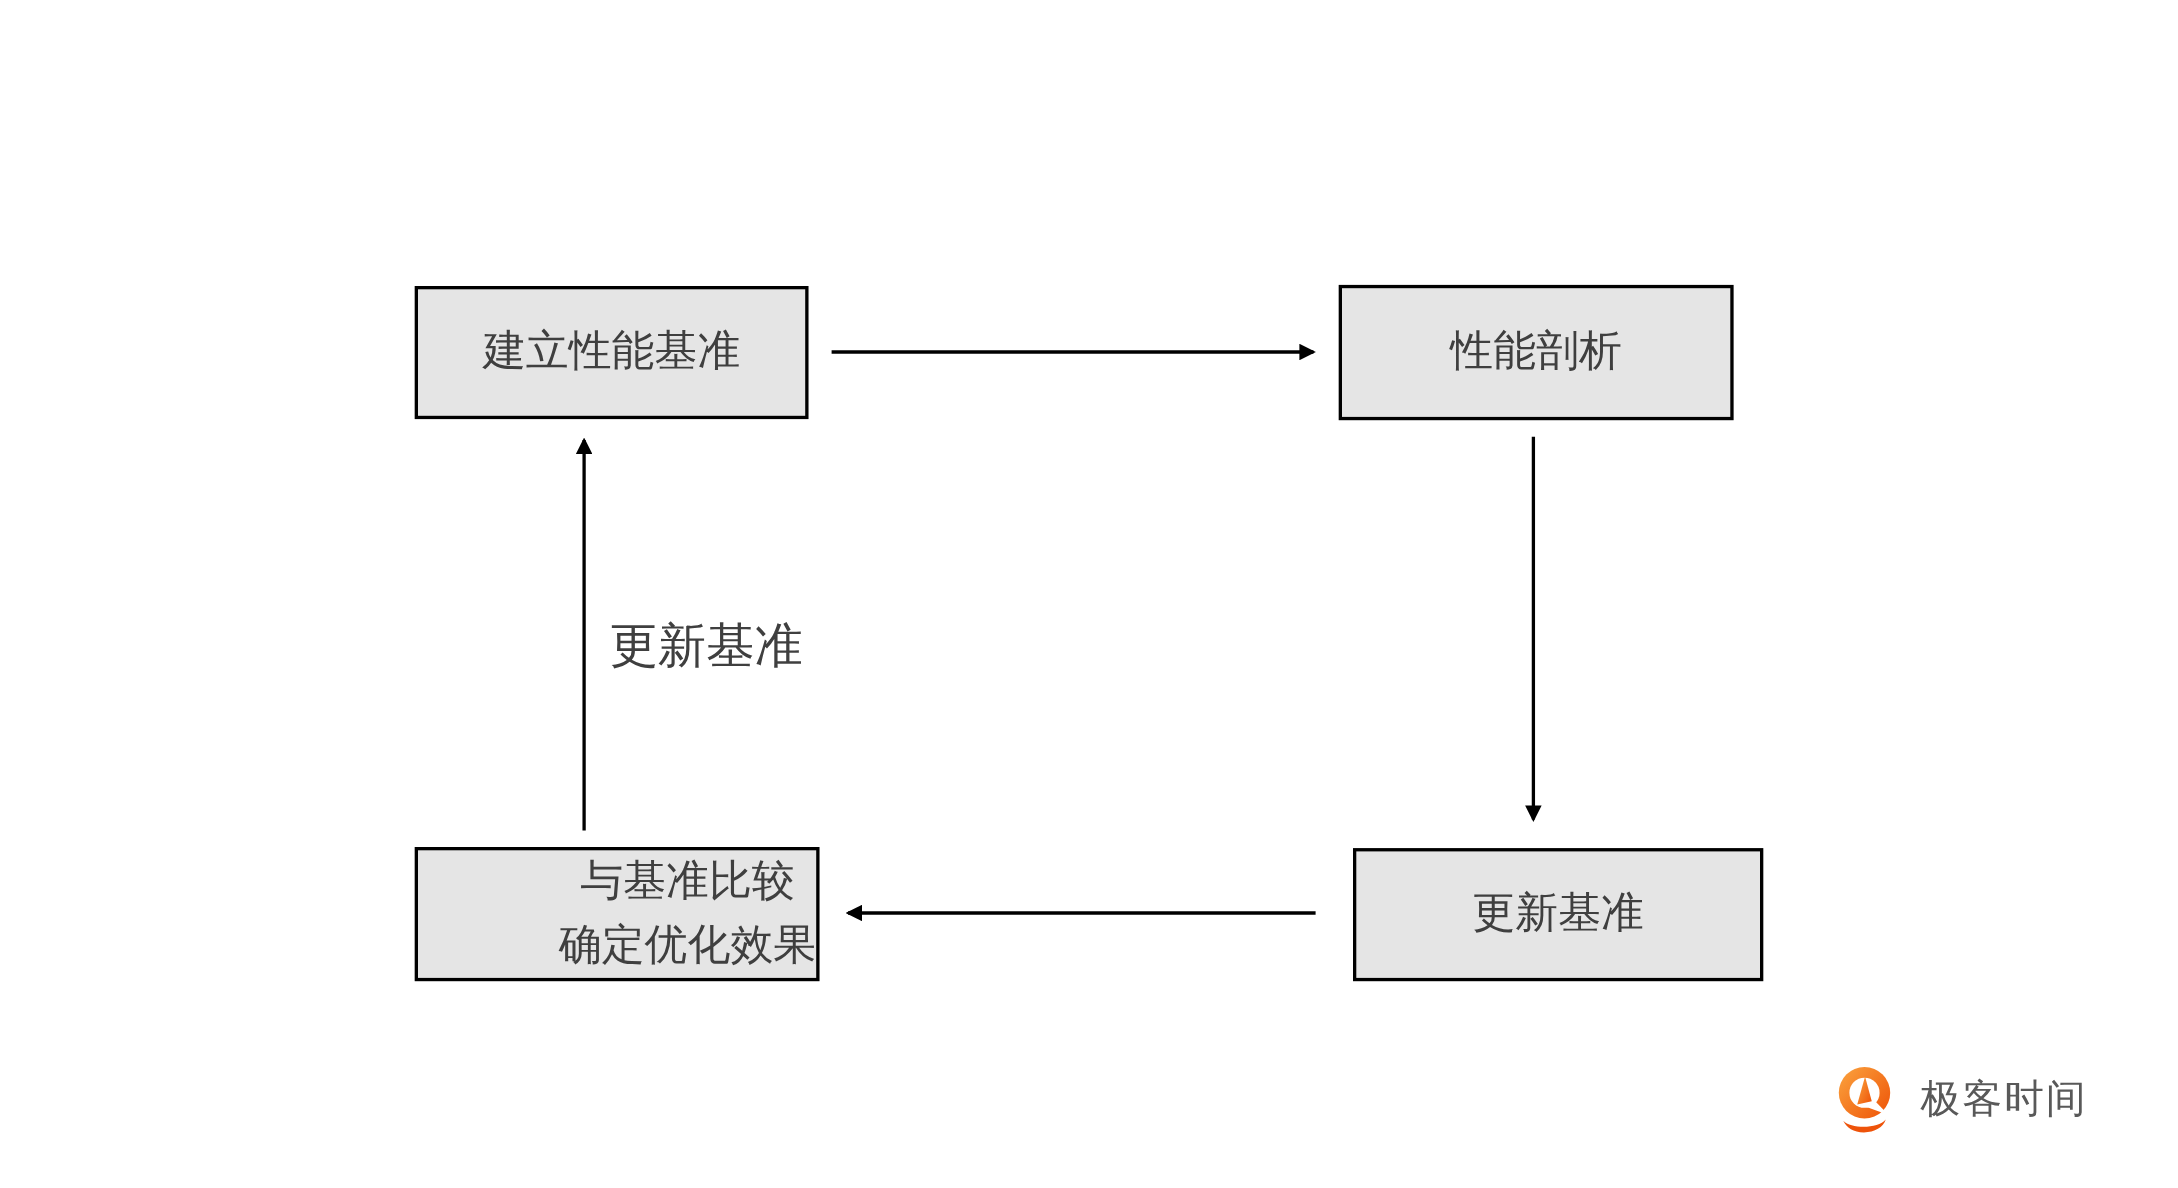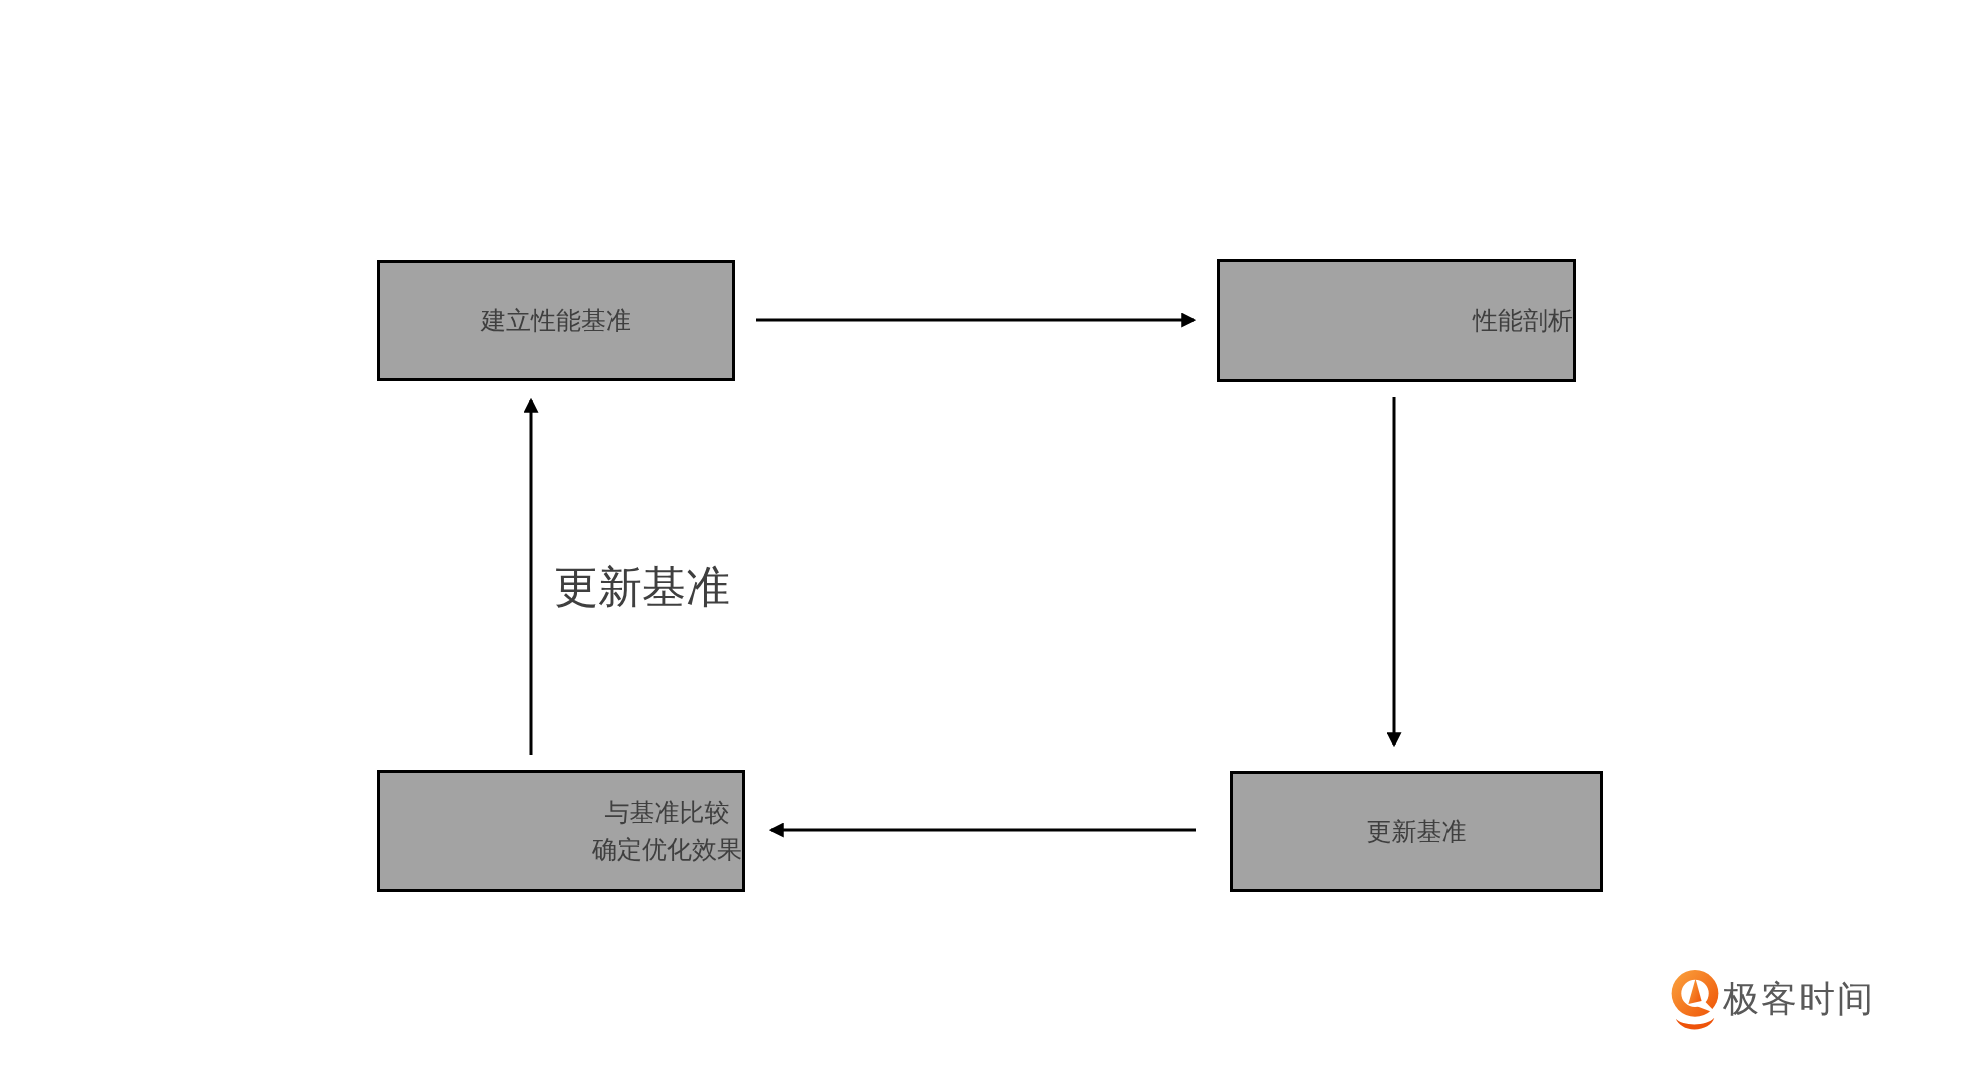--- a/index.html
+++ b/index.html
@@ -17,50 +17,50 @@
   }
   .arrow-layer {
     position: absolute;
     left: 0; top: 0;
     width: 1980px;
     height: 1080px;
   }
   .node {
     position: absolute;
     box-sizing: border-box;
-    background: #a3a3a3;
+    background: #e5e5e5;
     border: 3px solid #000000;
     color: #3F3F3F;
-    font-size: 25px;
+    font-size: 39px;
     line-height: 1.5;
     display: flex;
     align-items: center;
     justify-content: center;
     text-align: center;
     white-space: pre-line;
   }
   .node-tl { left: 377px;  top: 260px; width: 358px; height: 121px; }
-  .node-tr { left: 1217px; top: 259px; width: 359px; height: 123px; justify-content: flex-end; }
+  .node-tr { left: 1217px; top: 259px; width: 359px; height: 123px; }
   .node-bl { left: 377px;  top: 770px; width: 368px; height: 122px; justify-content: flex-end; }
   .node-br { left: 1230px; top: 771px; width: 373px; height: 121px; }
   .edge-label {
     position: absolute;
     left: 554px;
     top: 558px;
     font-size: 44px;
     color: #3F3F3F;
     white-space: nowrap;
   }
   .logo {
     position: absolute;
     left: 1670px;
     top: 968px;
     display: flex;
     align-items: center;
-    gap: 3px;
+    gap: 26px;
     text-align: right;
   }
   .logo-text {
     font-size: 36px;
     font-weight: 500;
     color: #595959;
     letter-spacing: 2px;
     white-space: nowrap;
   }
 </style>

